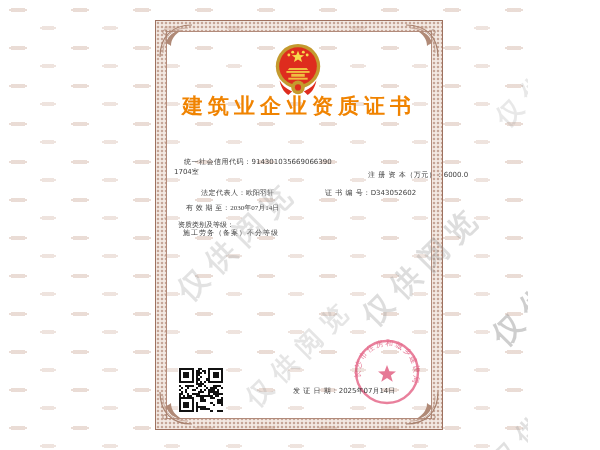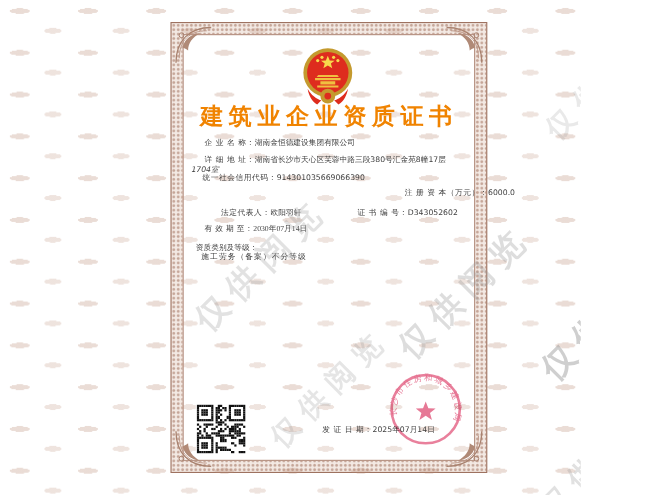--- a/index.html
+++ b/index.html
@@ -106,28 +106,22 @@
     <path d="M19 33 h14 v3 h-14 z" fill="#f0c040"></path>
     <path d="M16 37 h20 v2 h-20 z" fill="#f0c040"></path>
     <circle cx="26" cy="47" r="7" fill="#c49a2e"></circle>
     <circle cx="26" cy="47" r="3.2" fill="#de2c1e"></circle>
     <path d="M7 40 C10 46 16 50 20 51 L16 55 C11 52 8 46 7 40 Z" fill="#de2c1e"></path>
     <path d="M45 40 C42 46 36 50 32 51 L36 55 C41 52 44 46 45 40 Z" fill="#de2c1e"></path>
   </svg>
 
   <div class="cert-title">建筑业企业资质证书</div>
 
-  <div class="line" style="left:186px;top:126px;">
-    <span class="lab">企 业 名 称：</span><span>湖南金恒德建设集团有限公司</span>
-  </div>
-
-  <div class="line" style="left:186px;top:141px;">
-    <span class="lab">详 细 地 址：</span><span>湖南省长沙市天心区芙蓉中路三段380号汇金苑8幢17层</span>
-  </div>
-  <div class="line" style="left:174px;top:150px;font-style:italic;">
+
+  <div class="line" style="left:174px;top:168px;">
     <span>1704室</span>
   </div>
 
 
   <div class="line" style="left:184px;top:158px;">
     <span class="lab">统一社会信用代码：</span><span>914301035669066390</span>
   </div>
   <div class="line" style="left:320px;top:171px;margin-left:48px;">
     <span class="lab">注 册 资 本（万元）：</span><span>6000.0</span>
   </div>

